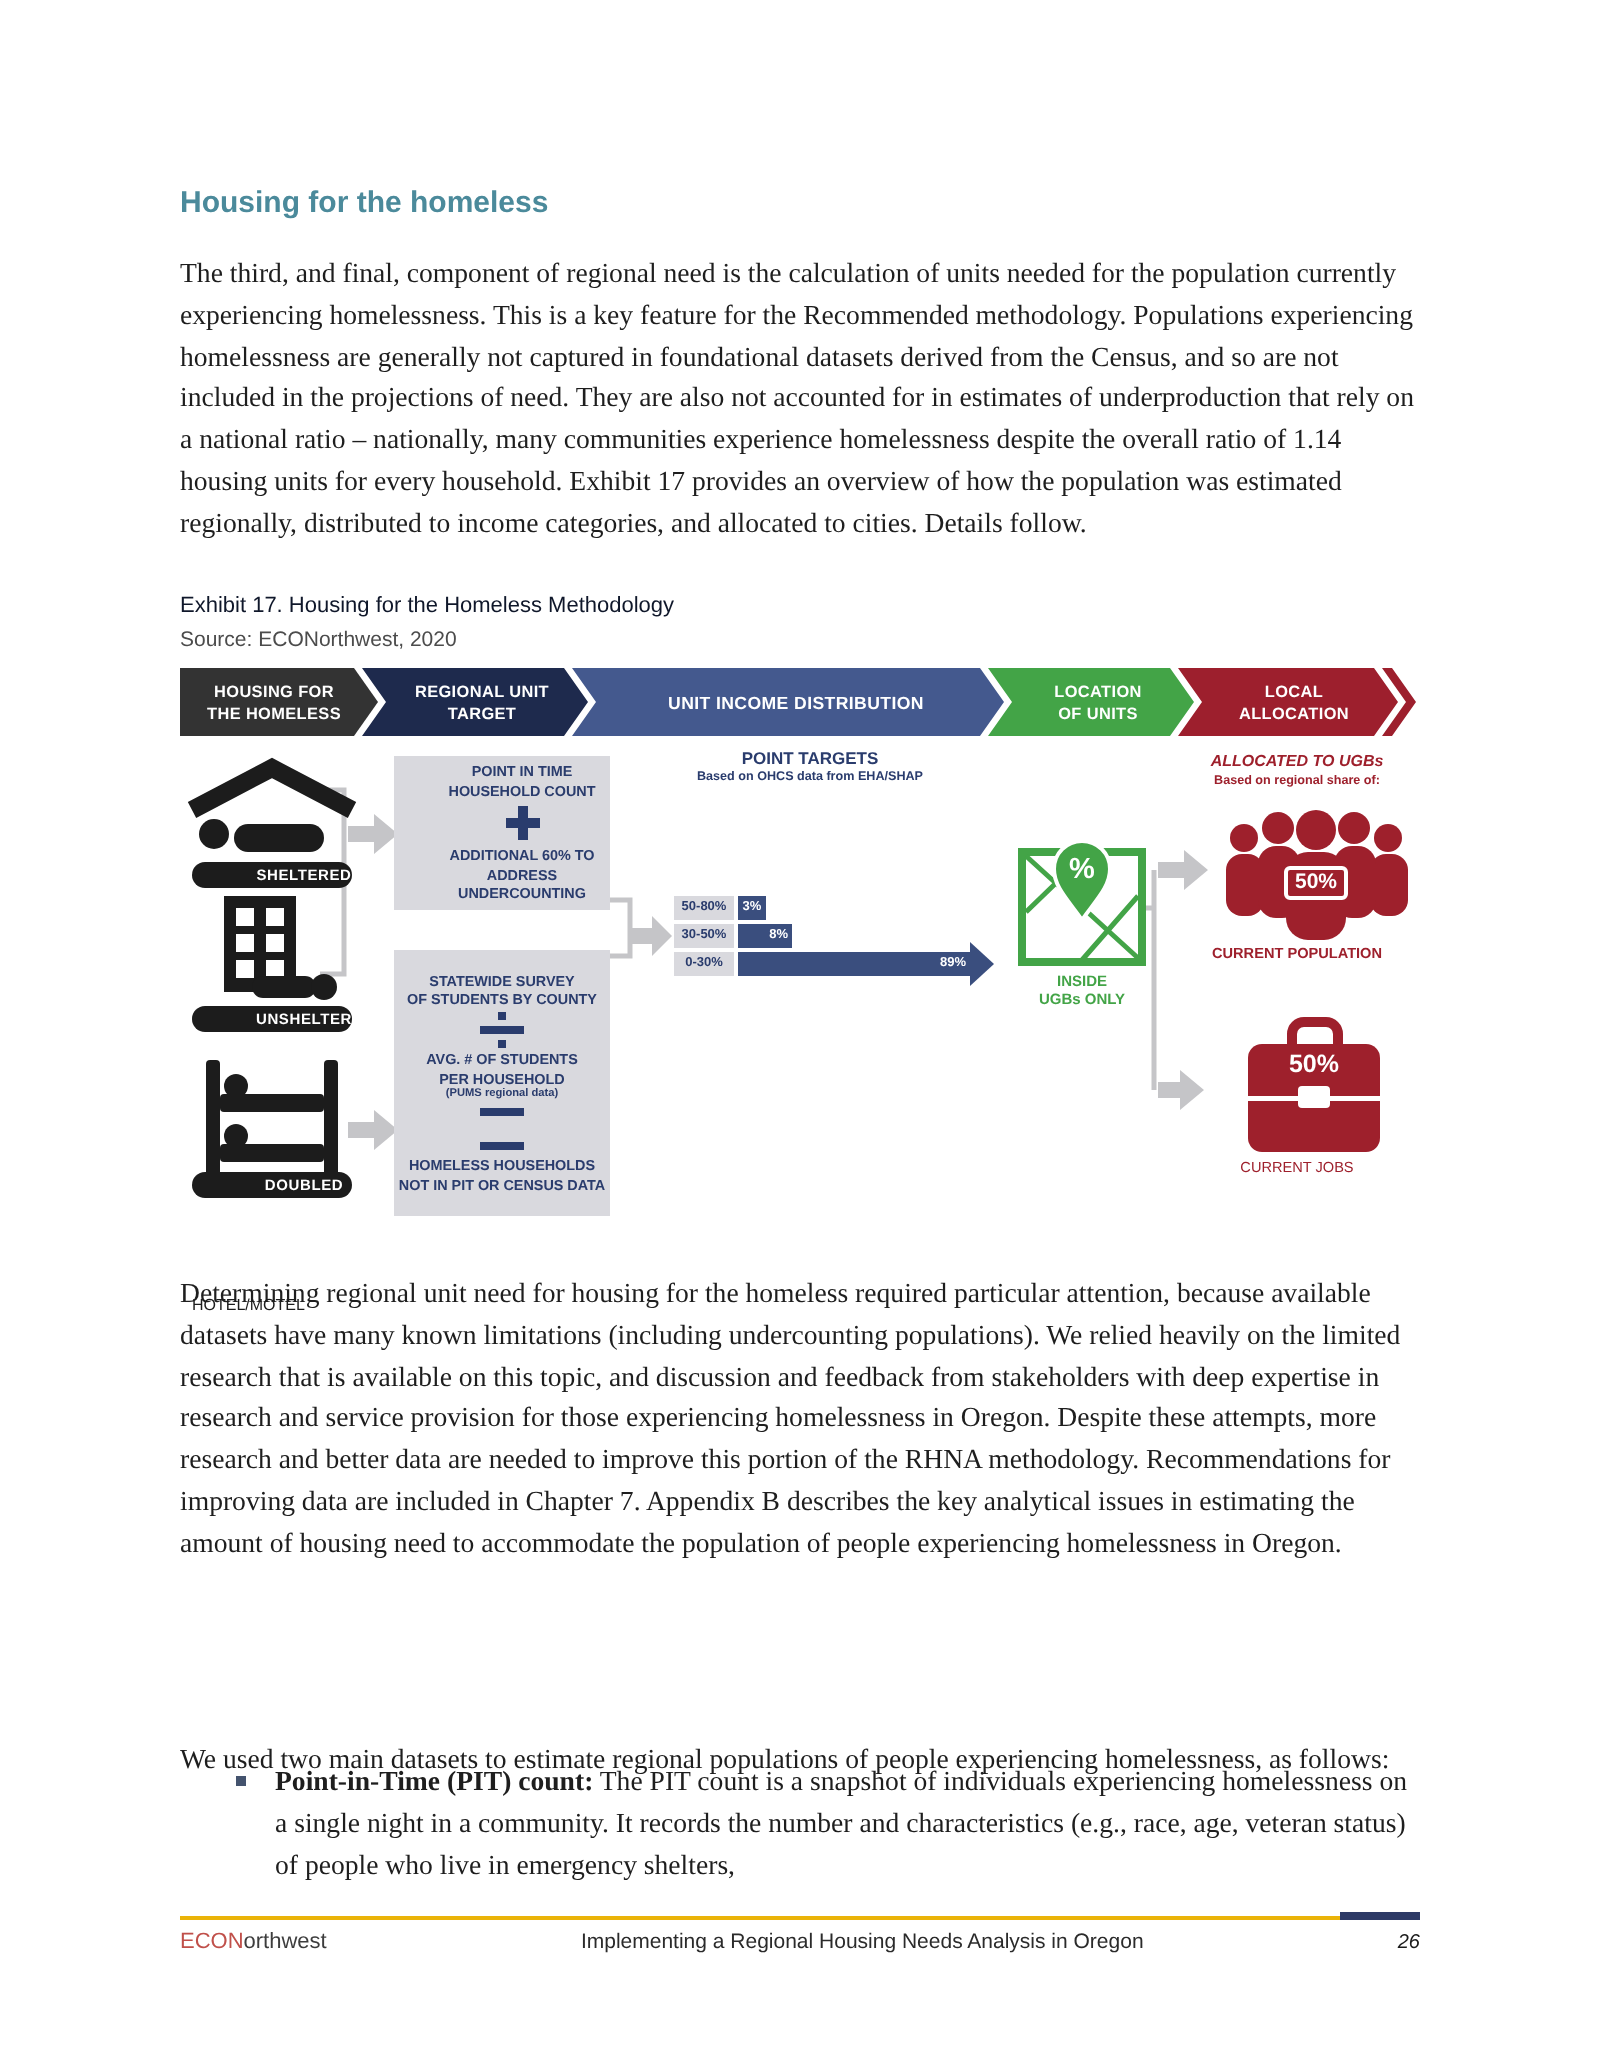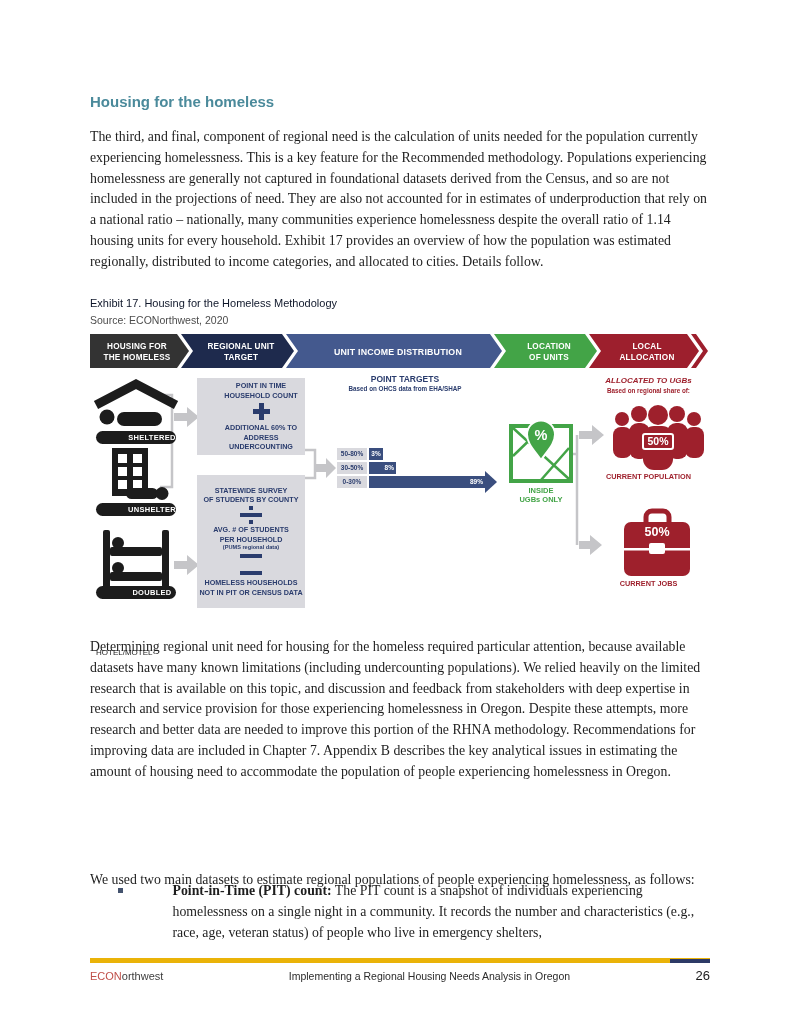--- a/index.html
+++ b/index.html
@@ -10,34 +10,34 @@
   .page-title { position:absolute; left:90px; top:93px; margin:0; font-size:15px; font-weight:600;
                 color:#4b8a9b; font-family:"Liberation Sans", sans-serif; }
   .body { position:absolute; left:90px; width:622px; margin:0;
           font-family:"Liberation Serif", serif; font-size:13.8px; line-height:20.8px; color:#1e1e1e; }
   .p1 { top:127px; }
   .p2 { top:637px; }
   .p3 { top:826px;margin-top:44px; }
   .caption { position:absolute; left:90px; top:297px; font-size:11px; color:#0f172a; }
   .source  { position:absolute; left:90px; top:314px; font-size:10.5px; color:#4c4c4c; }
 
-  .bullet-row { position:absolute; left:118px; top:881px; width:592px; display:flex;gap:35px; }
+  .bullet-row { position:absolute; left:118px; top:881px; width:592px; display:flex; }
   .bullet-marker { flex:0 0 auto; width:4.5px; height:4.5px; background:#44536e; margin:7px 15px 0 0; }
   .bullet-text { position:static; font-family:"Liberation Serif", serif; font-size:13.8px;
                  line-height:20.8px; color:#1e1e1e; margin:0; }
   .bullet-text strong { font-weight:700; }
 
   
-  .footer { position:absolute; left:90px; top:958px; width:620px; border-top:5px solid #eab308;
+  .footer { position:absolute; left:90px; top:958px; width:620px; border-top:2px solid #eab308;
             padding-top:5px; display:flex; align-items:baseline; }
   .footer-accent { position:absolute; right:0; top:-4px; width:40px; height:4px; background:#2d3a66; }
   .brand { font-size:11px; color:#3d3d3d; }
   .brand .econ { color:#c0504a; }
   .doc-title { flex:1; text-align:center; font-size:10.5px; color:#2b2b2b; }
-  .pagenum { font-size:13px; color:#1b1b1b; }
+  .pagenum { font-size:10px; color:#1b1b1b;font-style:italic; }
 
   
   .banner { position:absolute; left:90px; top:334px; }
   .banner text { font-family:"Liberation Sans", sans-serif; font-weight:700; fill:#ffffff;
                  text-anchor:middle; letter-spacing:0.2px; }
   .banner .t2 { font-size:8.2px; }
   .banner .t1 { font-size:8.8px; }
 
   
   .diagram { position:absolute; left:90px; top:372px; width:622px; height:264px; }
@@ -74,21 +74,21 @@
   .inside { left:409px; top:114px; width:84px; text-align:center; font-size:7.5px; font-weight:700;
             color:#43a447; line-height:9px; }
   .pin-sym { left:437px; top:55px; width:28px; text-align:center; font-size:14.5px; font-weight:700; color:#fff; }
 
   .alloc-h  { left:495px; top:4px;    width:127px; text-align:center; font-size:8px;   font-weight:700; color:#9e202c;font-style:italic; }
   .alloc-s  { left:495px; top:14.5px; width:127px; text-align:center; font-size:6.3px; font-weight:700; color:#9e202c; }
   .pct-box  { left:552px; top:61px; width:32px; height:17px; background:#9e202c; border:2px solid #fff;
               border-radius:3px; color:#fff; font-weight:700; font-size:10.5px; text-align:center; line-height:13.5px; }
   .pop-lbl  { left:495px; top:100px; width:127px; text-align:center; font-size:7.3px; font-weight:700; color:#9e202c; }
   .jobs-pct { left:534px; top:153px; width:66px; text-align:center; font-size:12.5px; font-weight:700; color:#fff; }
-  .jobs-lbl { left:495px; top:207px; width:127px; text-align:center; font-size:7.3px; font-weight:700; color:#9e202c; }
+  .jobs-lbl { left:495px; top:207px; width:127px; text-align:center; font-size:7.3px; font-weight:400; color:#9e202c; }
 </style>
 </head>
 <body>
 
 <div class="page">
 
   <h1 class="page-title">Housing for the homeless</h1>
 
   <p class="body p1">The third, and final, component of regional need is the calculation of units needed for the population currently experiencing homelessness. This is a key feature for the Recommended methodology. Populations experiencing homelessness are generally not captured in foundational datasets derived from the Census, and so are not included in the projections of need. They are also not accounted for in estimates of underproduction that rely on a national ratio – nationally, many communities experience homelessness despite the overall ratio of 1.14 housing units for every household. Exhibit 17 provides an overview of how the population was estimated regionally, distributed to income categories, and allocated to cities. Details follow.</p>
 

